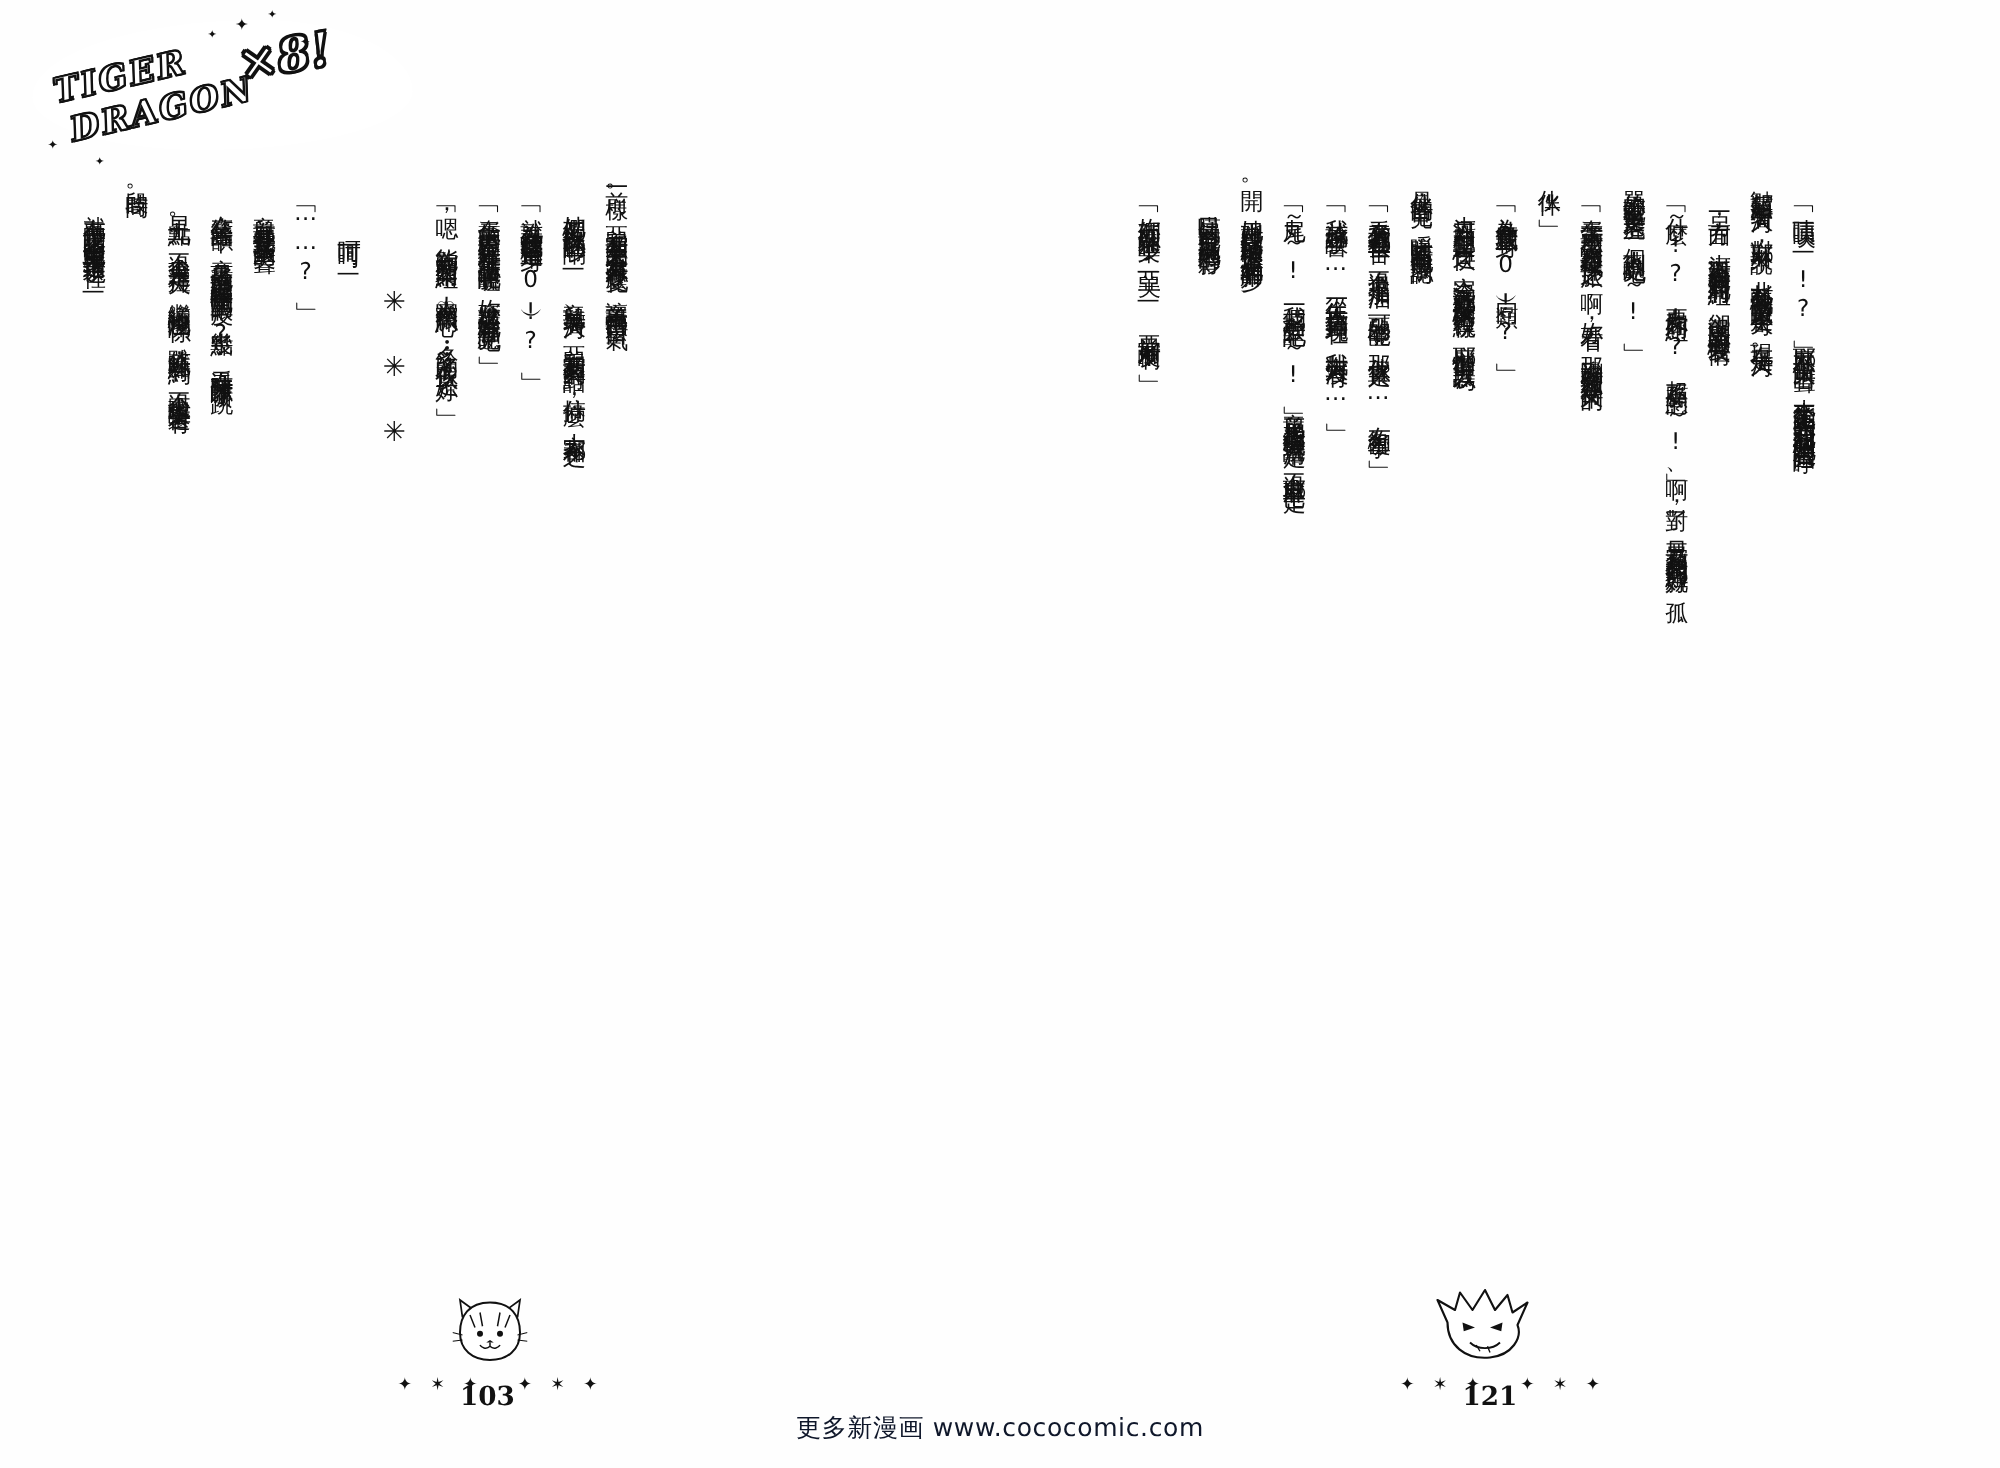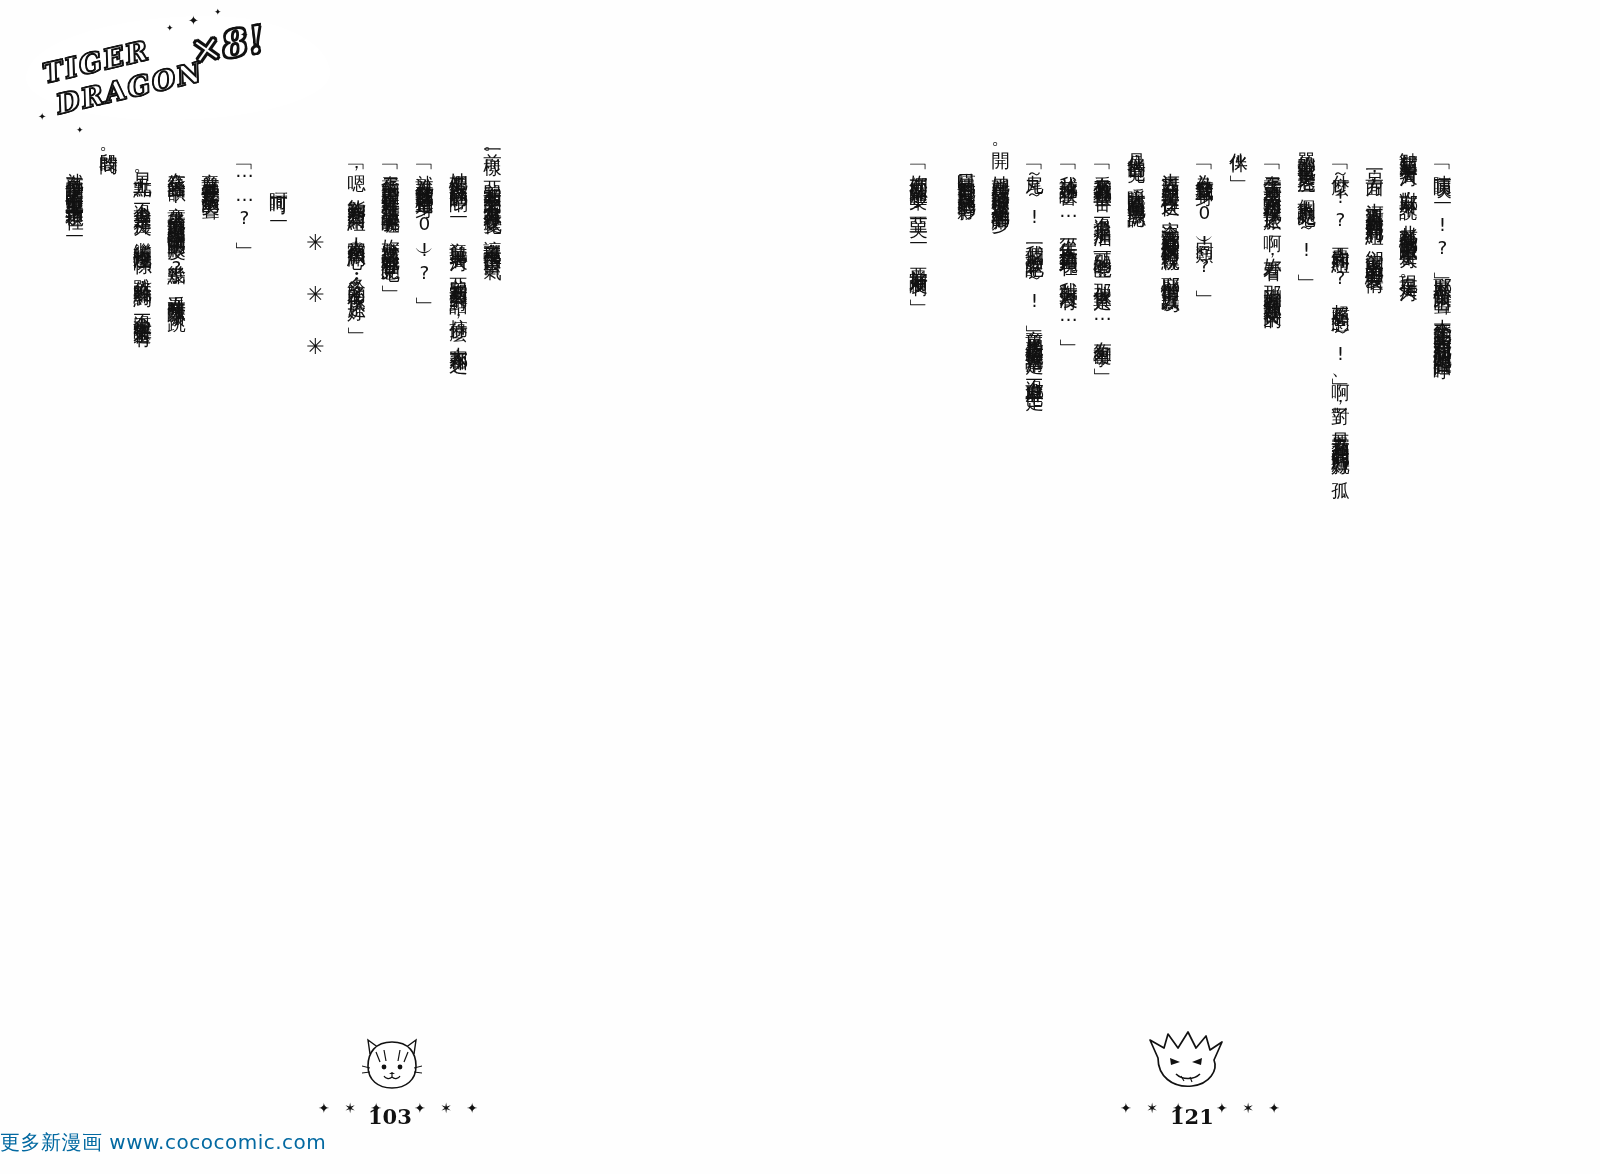--- a/index.html
+++ b/index.html
@@ -117,23 +117,24 @@
     position: absolute;
     font-size: 14px;
     color: #111;
     letter-spacing: 5px;
   }
   #footer-url {
     position: absolute;
     left: 0;
     right: 0;
     bottom: 18px;
+    text-align: center;
     font-family: "DejaVu Sans", "Liberation Sans", sans-serif;
     font-size: 20px;
-    color: #0369a1;
+    color: #0f172a;
     letter-spacing: 0.5px;
   }
 
   
   #tiger-face {
     position: absolute;
     left: 362px;
     top: 1036px;
     width: 60px;
     height: 56px;

